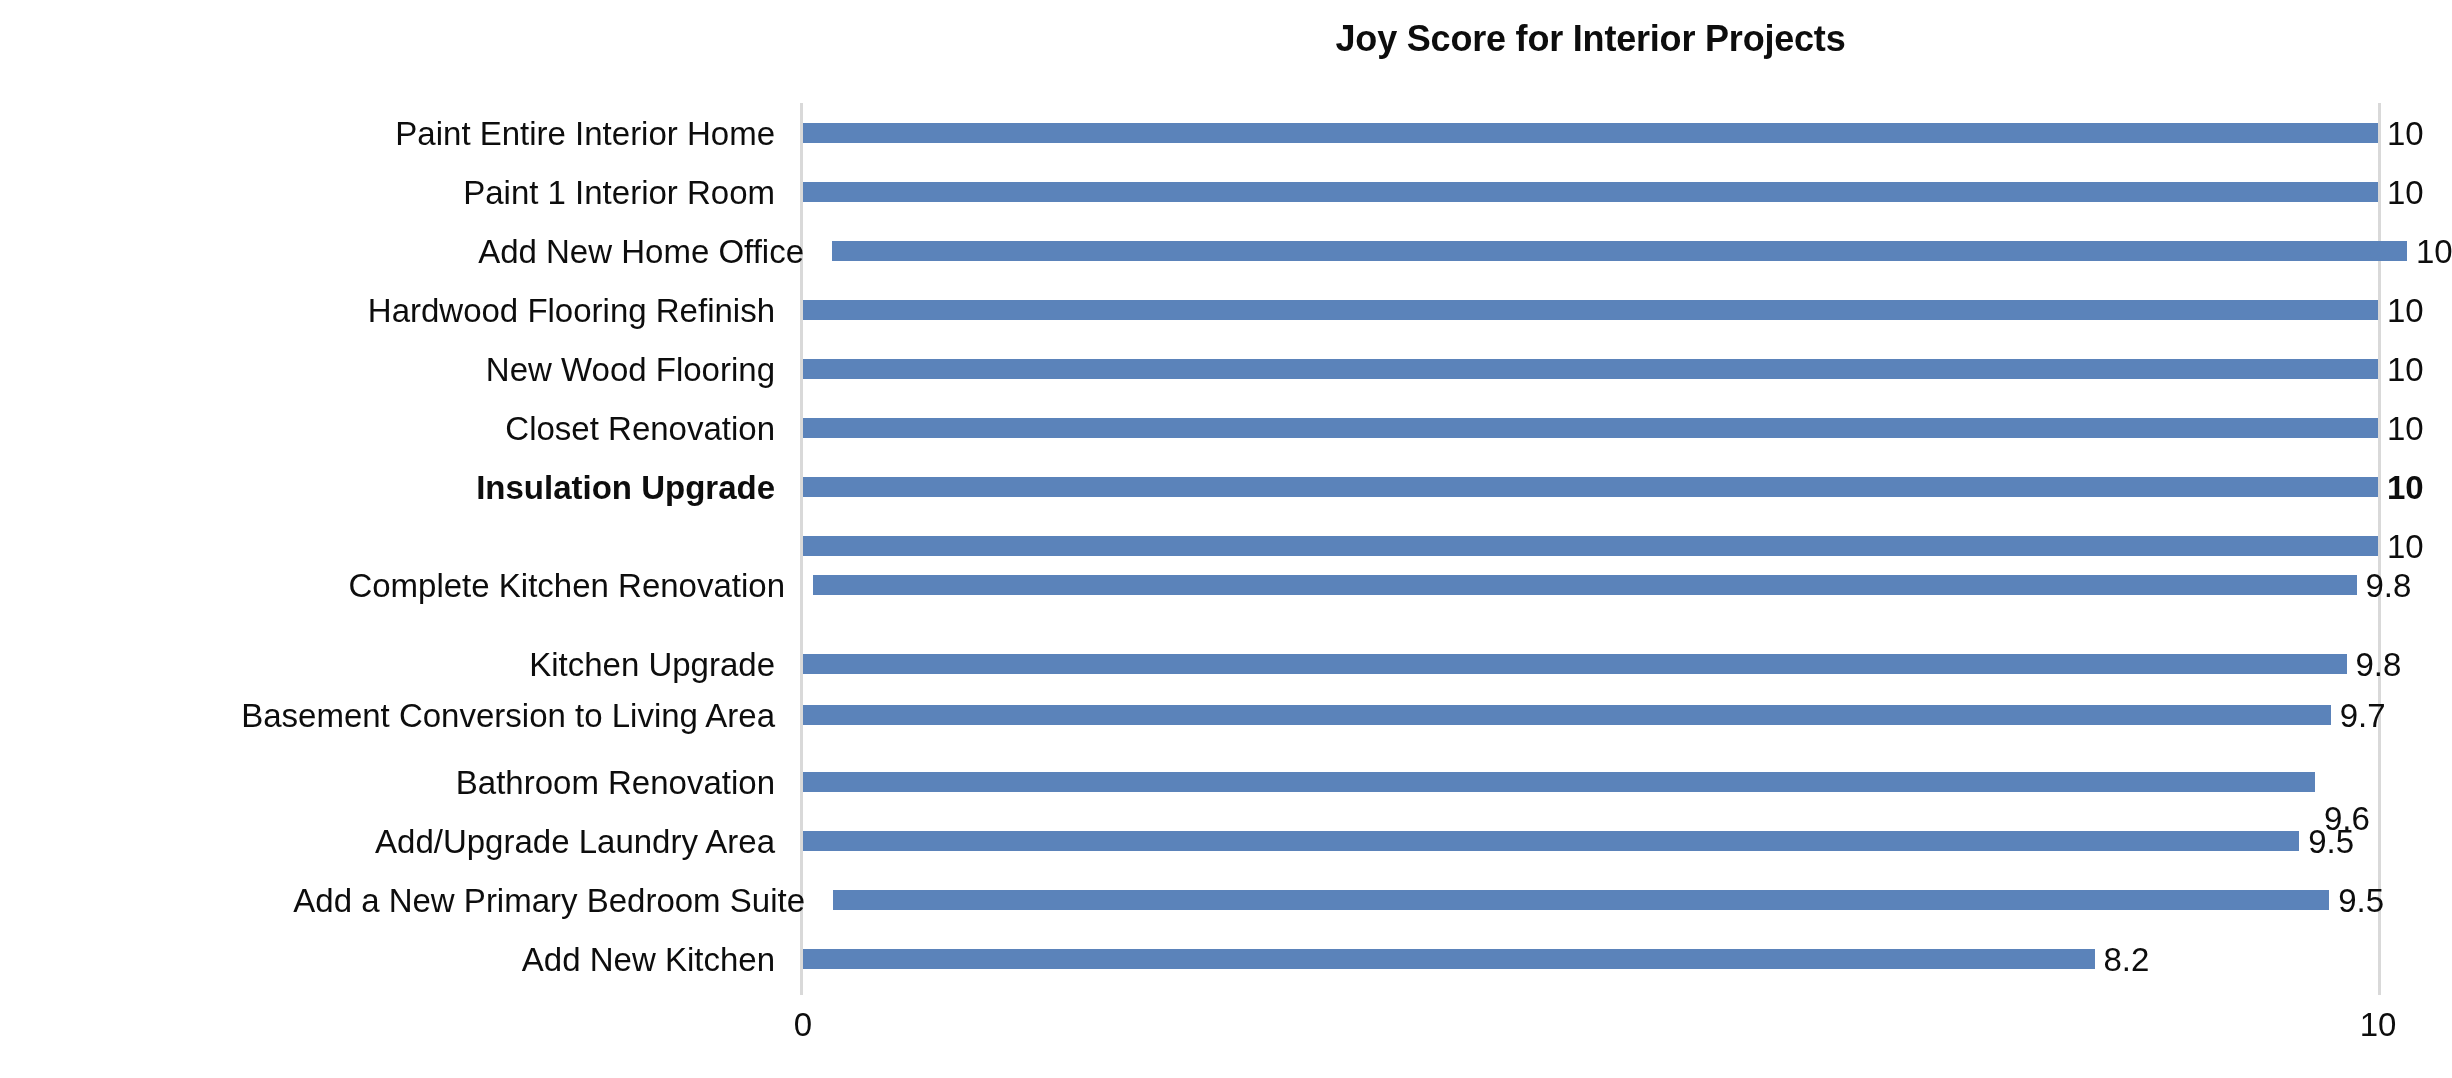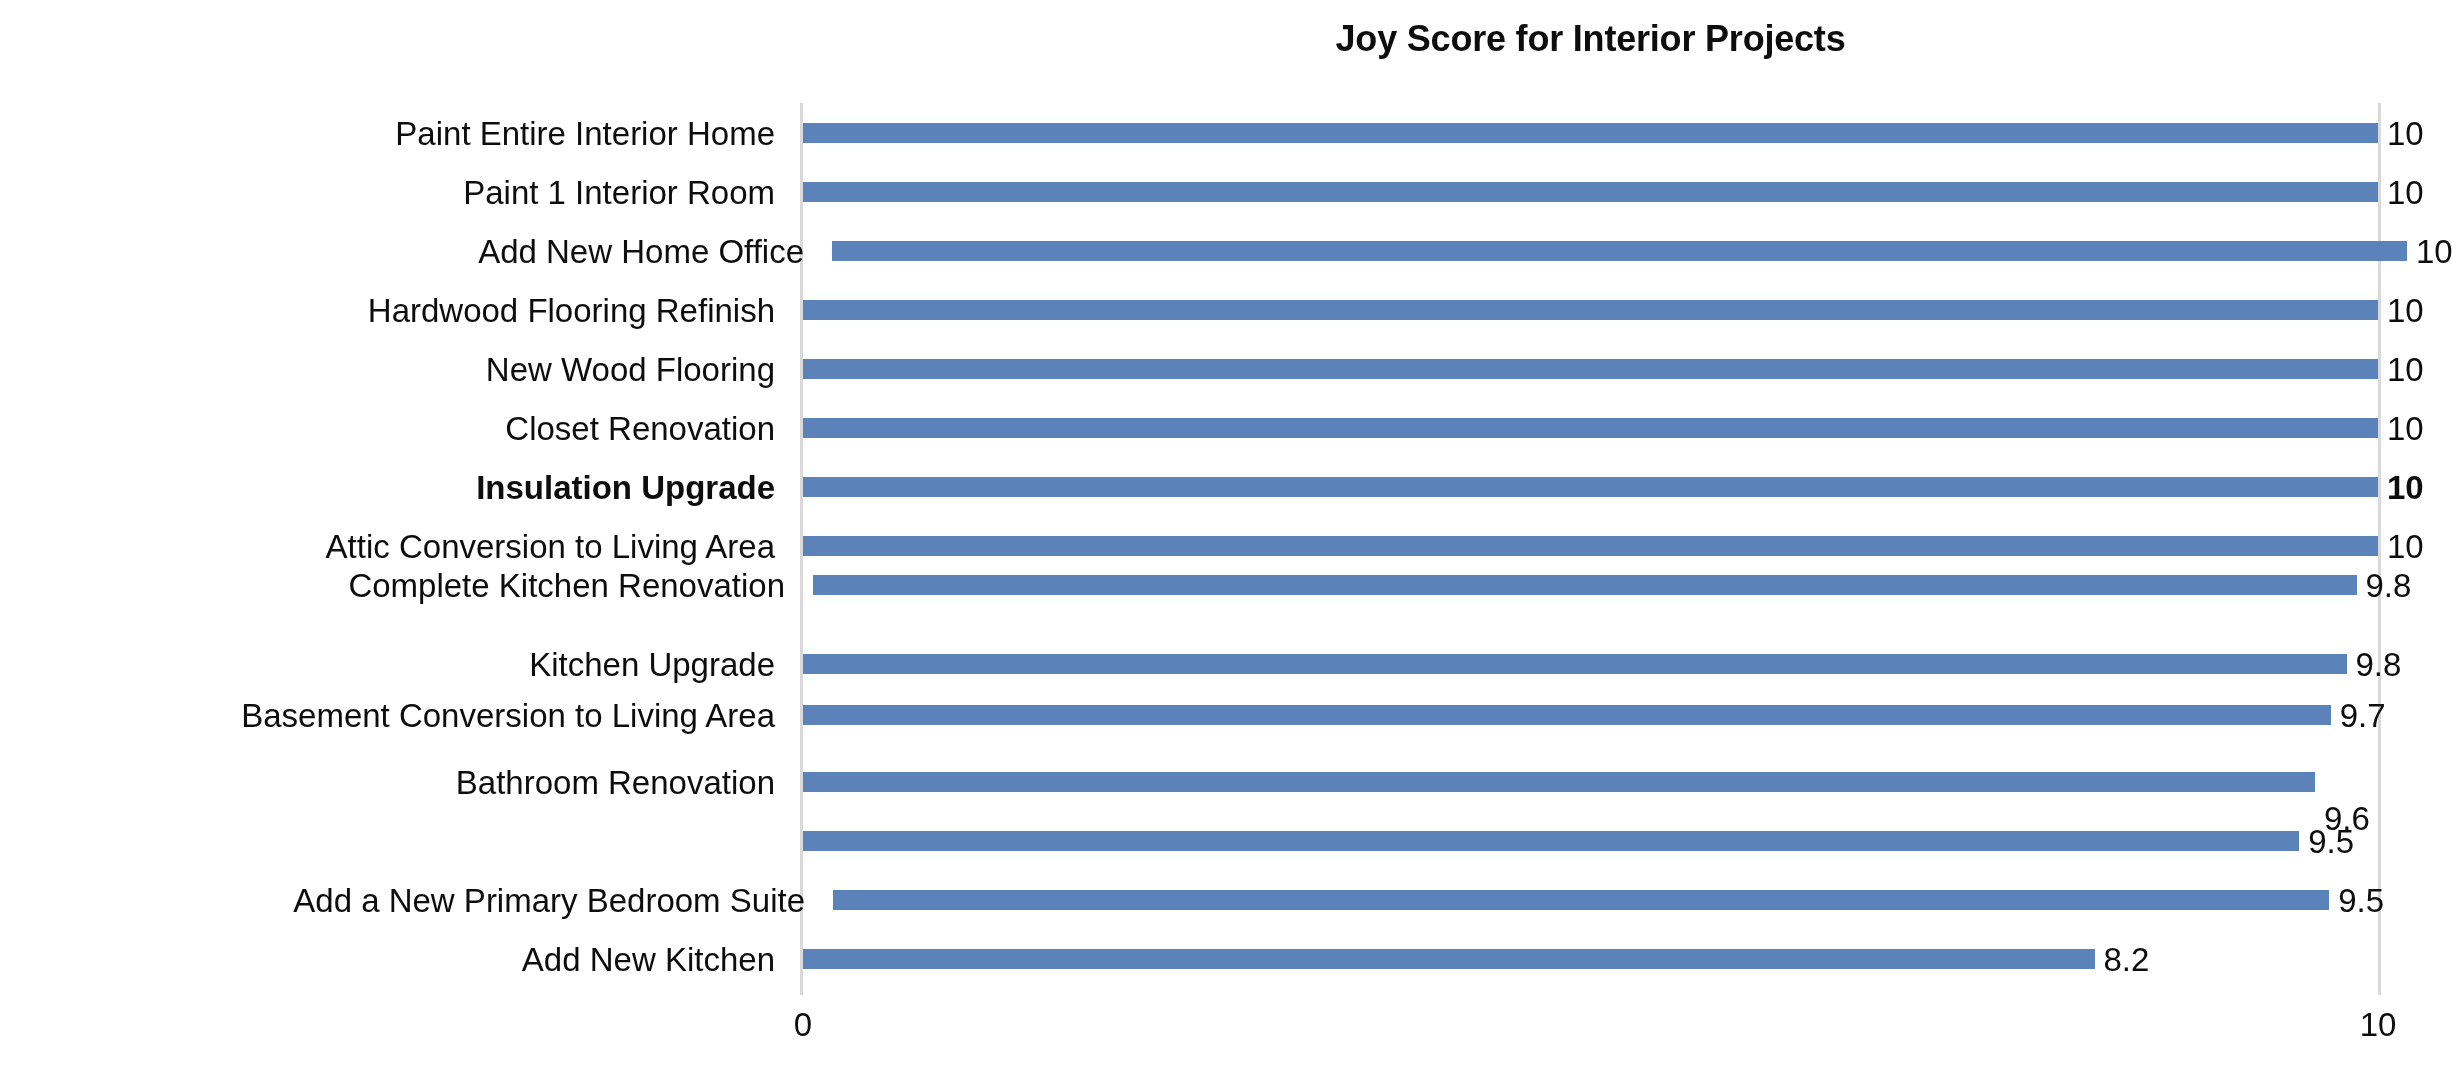--- a/index.html
+++ b/index.html
@@ -148,21 +148,20 @@
           <div class="cat-label">Closet Renovation</div>
           <div class="bar" style="width: 1575px; background: rgb(91, 131, 186);"></div>
           <div class="bar-value" style="left: 1584px;">10</div>
         </div>
         <div class="bar-row" style="top: 354px; font-weight: bold;">
           <div class="cat-label">Insulation Upgrade</div>
           <div class="bar" style="width: 1575px; background: rgb(91, 131, 186);"></div>
           <div class="bar-value" style="left: 1584px;">10</div>
         </div>
         <div class="bar-row" style="top: 413px;">
-          <div class="cat-label">Attic Conversion to Living Area</div>
           <div class="bar" style="width: 1575px; background: rgb(91, 131, 186);"></div>
           <div class="bar-value" style="left: 1584px;">10</div>
         </div>
         <div class="bar-row" style="top: 452px; margin-left: 10px;">
           <div class="cat-label">Complete Kitchen Renovation</div>
           <div class="bar" style="width: 1543.5px; background: rgb(91, 131, 186);"></div>
           <div class="bar-value" style="left: 1552.5px;">9.8</div>
         </div>
         <div class="bar-row" style="top: 531px;">
           <div class="cat-label">Kitchen Upgrade</div>
@@ -173,20 +172,21 @@
           <div class="cat-label">Basement Conversion to Living Area</div>
           <div class="bar" style="width: 1527.75px; background: rgb(91, 131, 186);"></div>
           <div class="bar-value" style="left: 1536.75px;">9.7</div>
         </div>
         <div class="bar-row" style="top: 649px;">
           <div class="cat-label">Bathroom Renovation</div>
           <div class="bar" style="width: 1512px; background: rgb(91, 131, 186);"></div>
           <div class="bar-value" style="left: 1521px; margin-top: 36px;">9.6</div>
         </div>
         <div class="bar-row" style="top: 708px;">
+          <div class="cat-label">Add/Upgrade Laundry Area</div>
           <div class="bar" style="width: 1496.25px; background: rgb(91, 131, 186);"></div>
           <div class="bar-value" style="left: 1505.25px;">9.5</div>
         </div>
         <div class="bar-row" style="top: 767px; margin-left: 30px;">
           <div class="cat-label">Add a New Primary Bedroom Suite</div>
           <div class="bar" style="width: 1496.25px; background: rgb(91, 131, 186);"></div>
           <div class="bar-value" style="left: 1505.25px;">9.5</div>
         </div>
         <div class="bar-row" style="top: 826px;">
           <div class="cat-label">Add New Kitchen</div>

